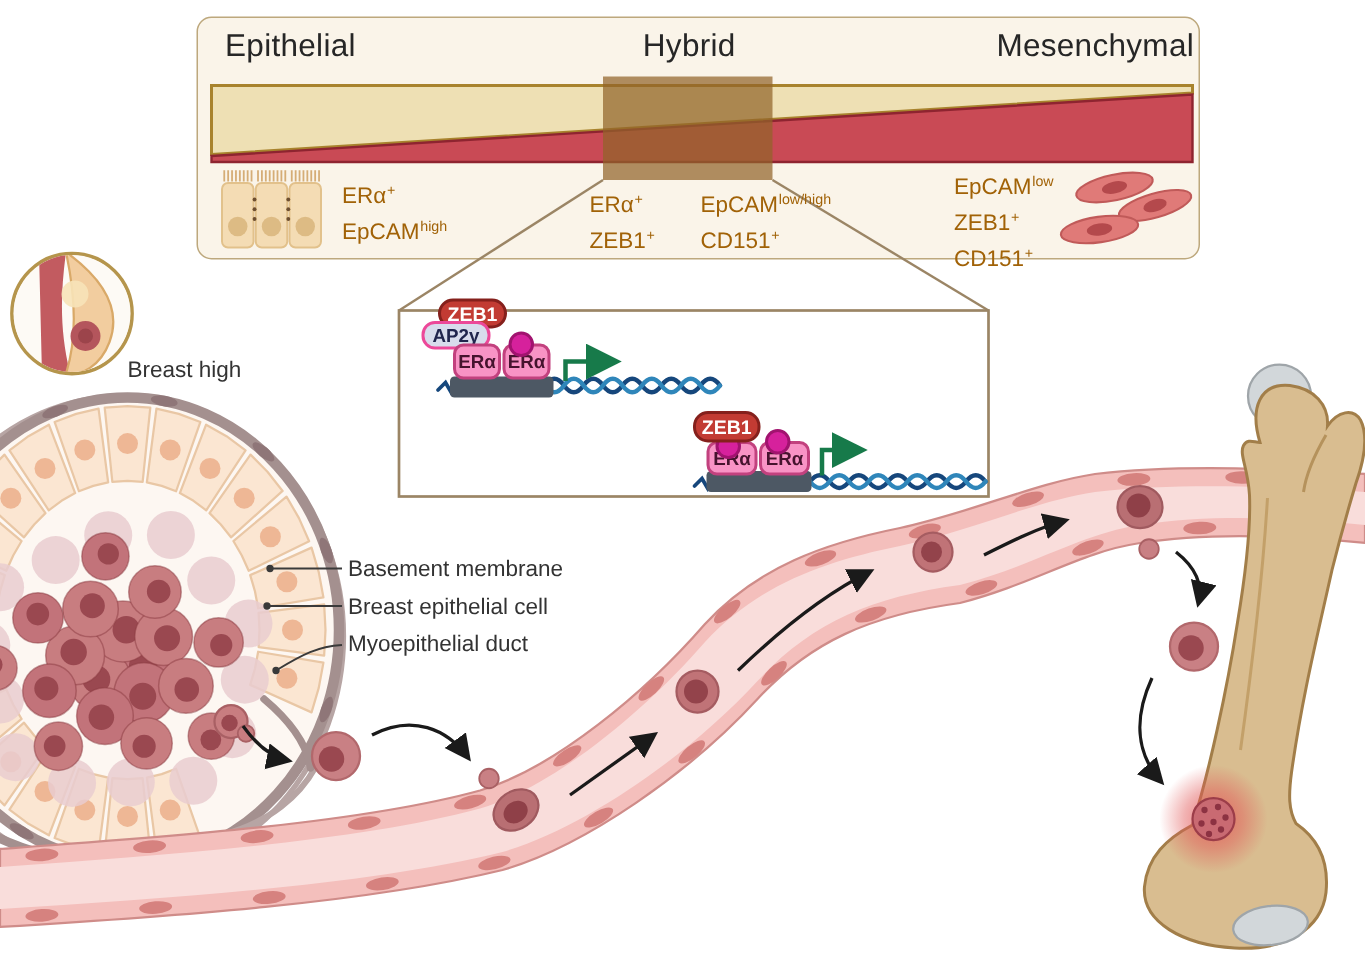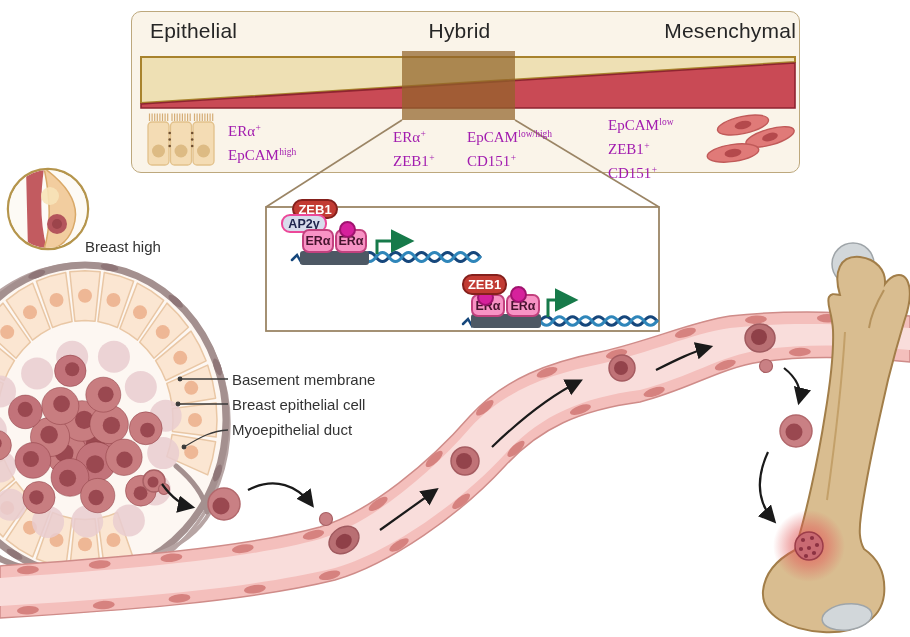--- a/index.html
+++ b/index.html
@@ -5,21 +5,21 @@
   html,body{margin:0;padding:0;background:#ffffff;}
   .figure{position:relative;width:910px;height:637px;background:#ffffff;overflow:hidden;
           font-family:"Liberation Sans",sans-serif;color:#2b2b2b;}
   .abs{position:absolute;}
   svg{position:absolute;left:0;top:0;}
   
   .panel{left:131px;top:11px;width:667px;height:160px;background:#faf4e9;
          border:1.5px solid #bda87d;border-radius:10px;}
   .hdr{position:absolute;top:19px;font-size:21px;font-weight:500;color:#262626;letter-spacing:.2px;}
   .hdr-epi{left:150px;} .hdr-hyb{left:402px;width:115px;text-align:center;} .hdr-mes{left:640px;width:156px;text-align:right;}
-  .markers{position:absolute;font-size:15px;line-height:22px;color:#a21caf;font-family:Liberation Serif, serif;}
+  .markers{position:absolute;font-size:15px;line-height:22px;color:#a16207;}
   .sup{font-size:9.5px;position:relative;top:-5px;margin-left:.5px;}
   
   .pill{position:absolute;display:flex;align-items:center;justify-content:center;
         border-radius:10px;font-weight:600;box-sizing:border-box;}
   .pill-zeb1{background:#c23b33;border:2px solid #85201c;color:#fff;font-size:13px;}
   .pill-ap2g{background:#d8dcec;border:2px solid #ec4899;color:#20254d;font-size:12.5px;border-radius:9px;}
   .pill-era{background:#f893c5;border:2px solid #c2417e;color:#46132e;font-size:12.5px;border-radius:7px;}
   .dot{position:absolute;width:17px;height:17px;border-radius:50%;
        background:#d6219c;border:2px solid #a1136f;box-sizing:border-box;}
   .lbl{position:absolute;font-size:15px;color:#333;white-space:nowrap;}
@@ -400,21 +400,21 @@
   <div class="abs markers" style="left:393px;top:126px;">
     <div><span>ERα</span><span class="sup">+</span></div>
     <div><span>ZEB1</span><span class="sup">+</span></div>
   </div>
 
   <div class="abs markers" style="left:467px;top:126px;">
     <div><span>EpCAM</span><span class="sup">low/high</span></div>
     <div><span>CD151</span><span class="sup">+</span></div>
   </div>
 
-  <div class="abs markers" style="left:608px;top:114px;">
+  <div class="abs markers" style="left:636px;top:114px;">
     <div><span>EpCAM</span><span class="sup">low</span></div>
     <div><span>ZEB1</span><span class="sup">+</span></div>
     <div><span>CD151</span><span class="sup">+</span></div>
   </div>
 
   <div class="pill pill-zeb1" style="left:292px;top:199px;width:46px;height:20px;">ZEB1</div>
   <div class="pill pill-ap2g" style="left:281px;top:214px;width:46px;height:19px;">AP2γ</div>
   <div class="pill pill-era" style="left:302px;top:229px;width:32px;height:24px;">ERα</div>
   <div class="pill pill-era" style="left:335px;top:229px;width:32px;height:24px;">ERα</div>
   <div class="dot" style="left:339px;top:221px;"></div>

